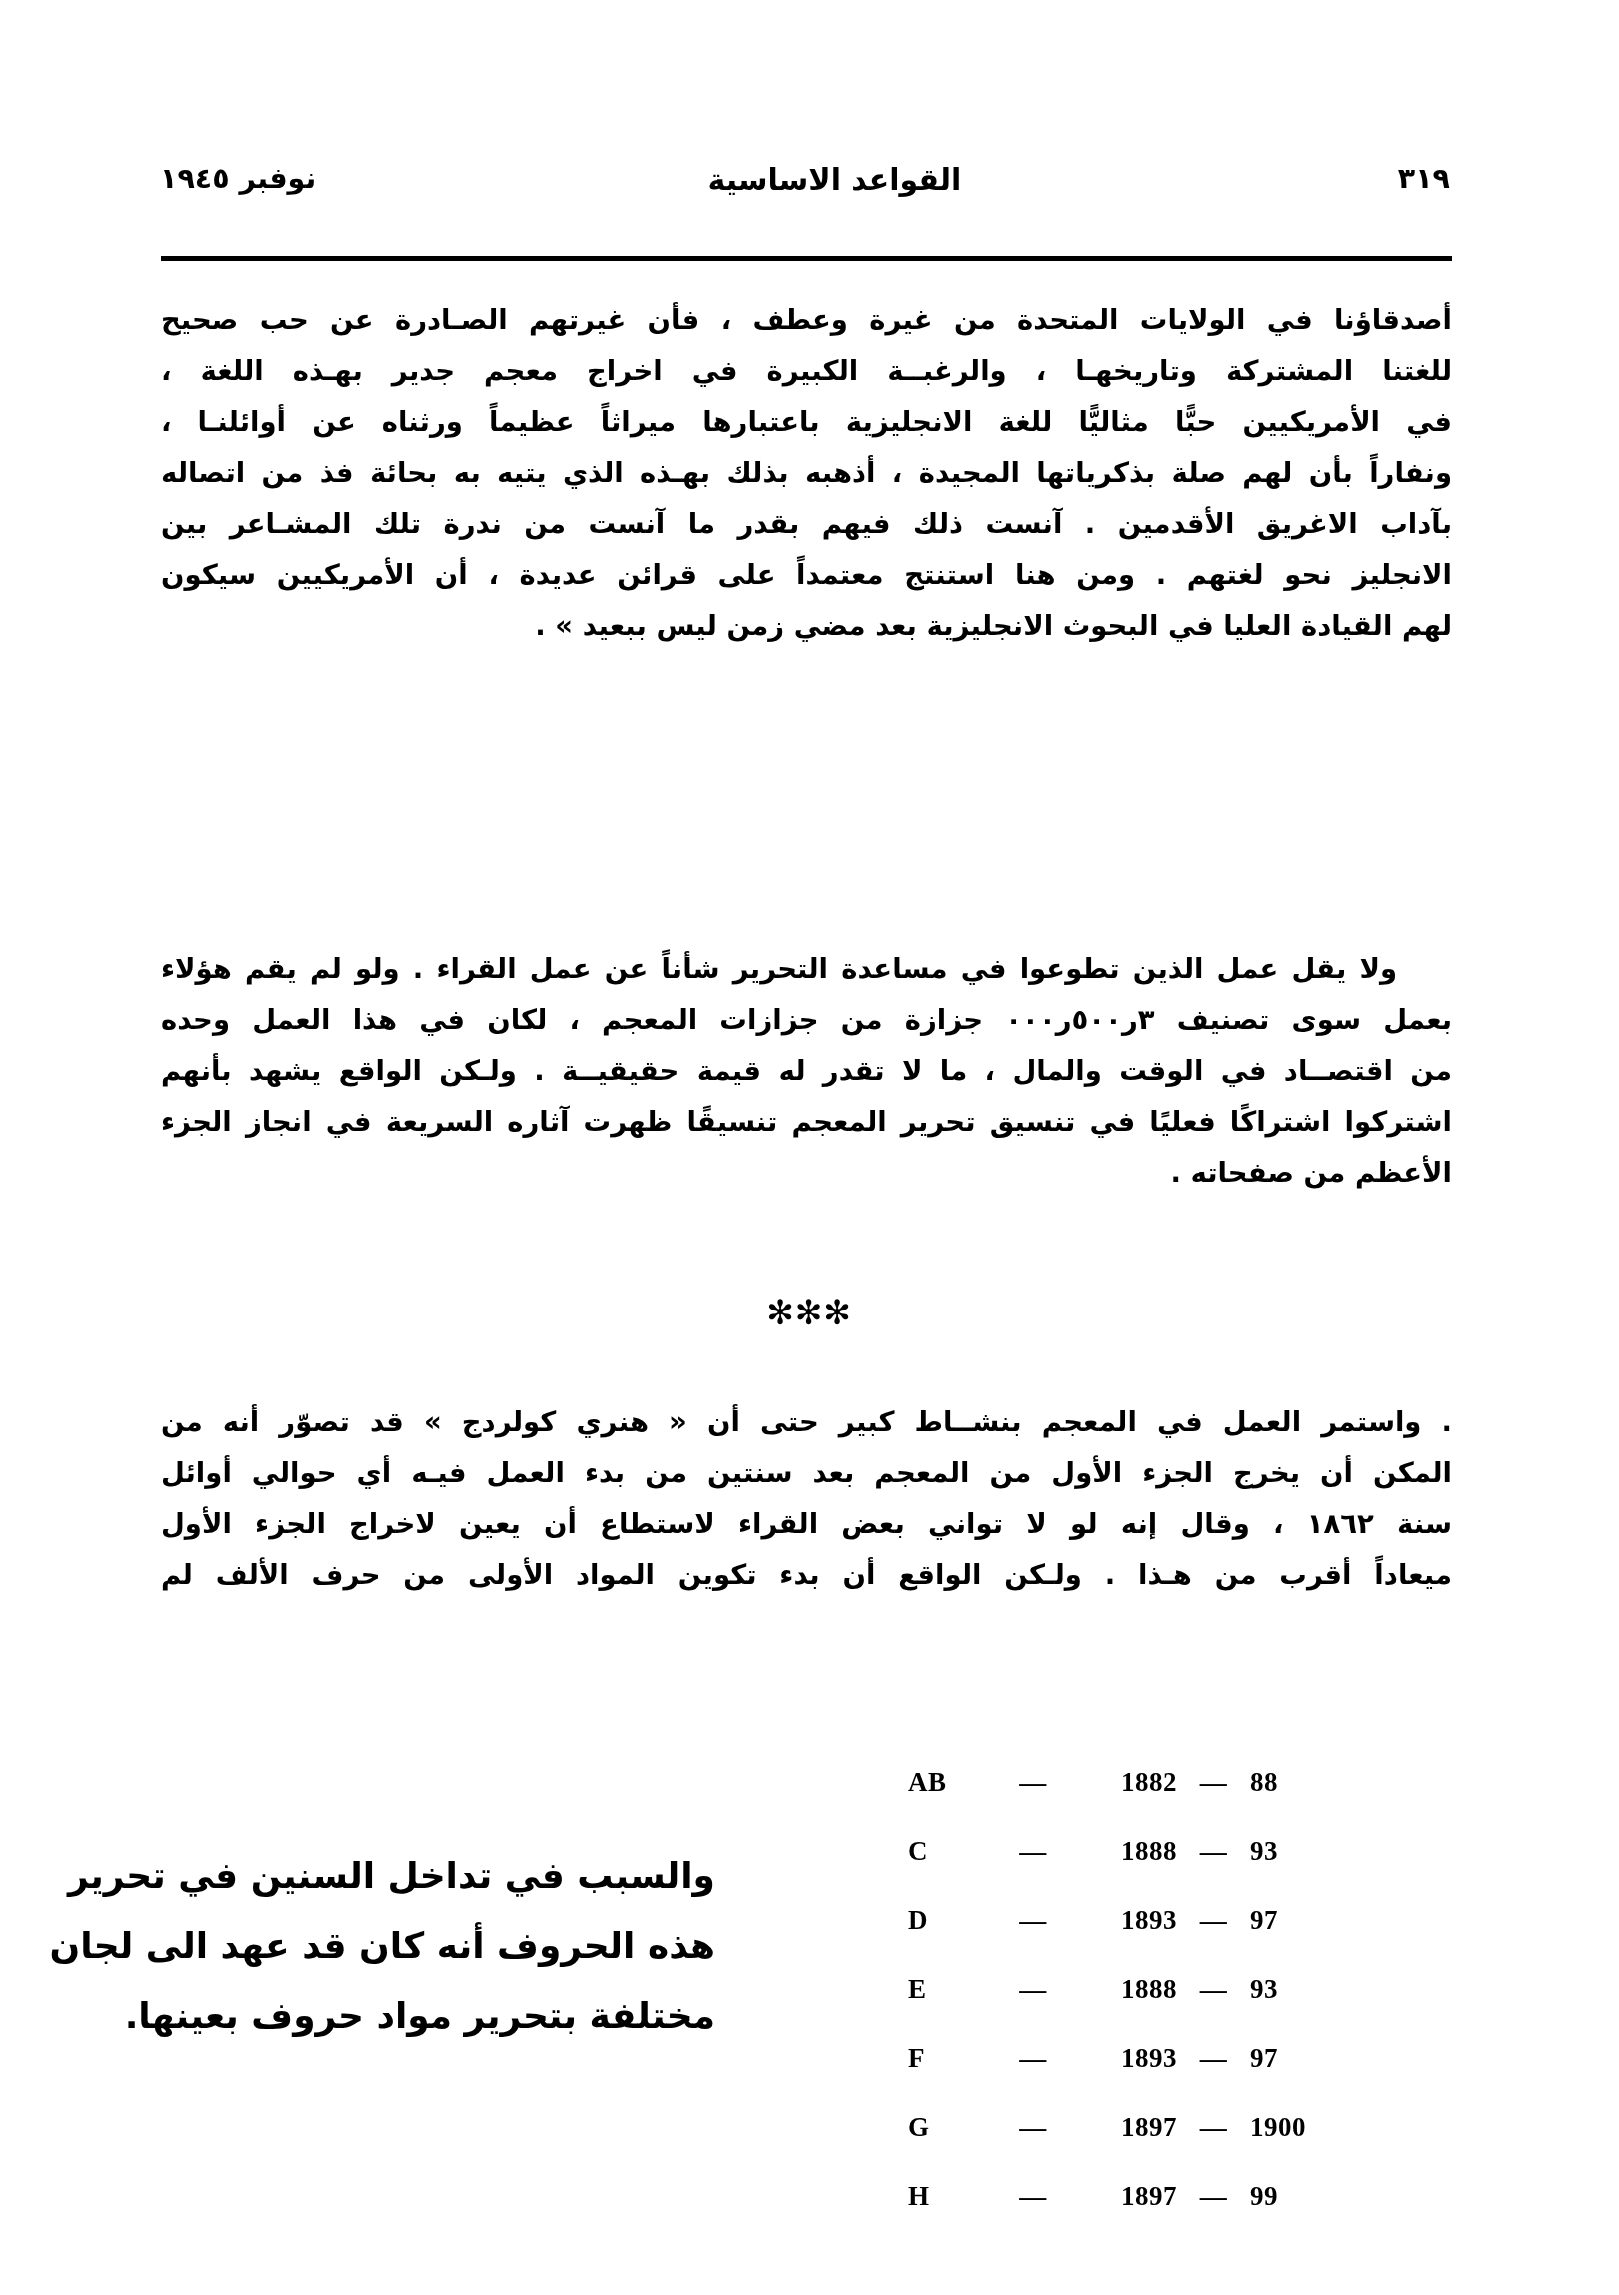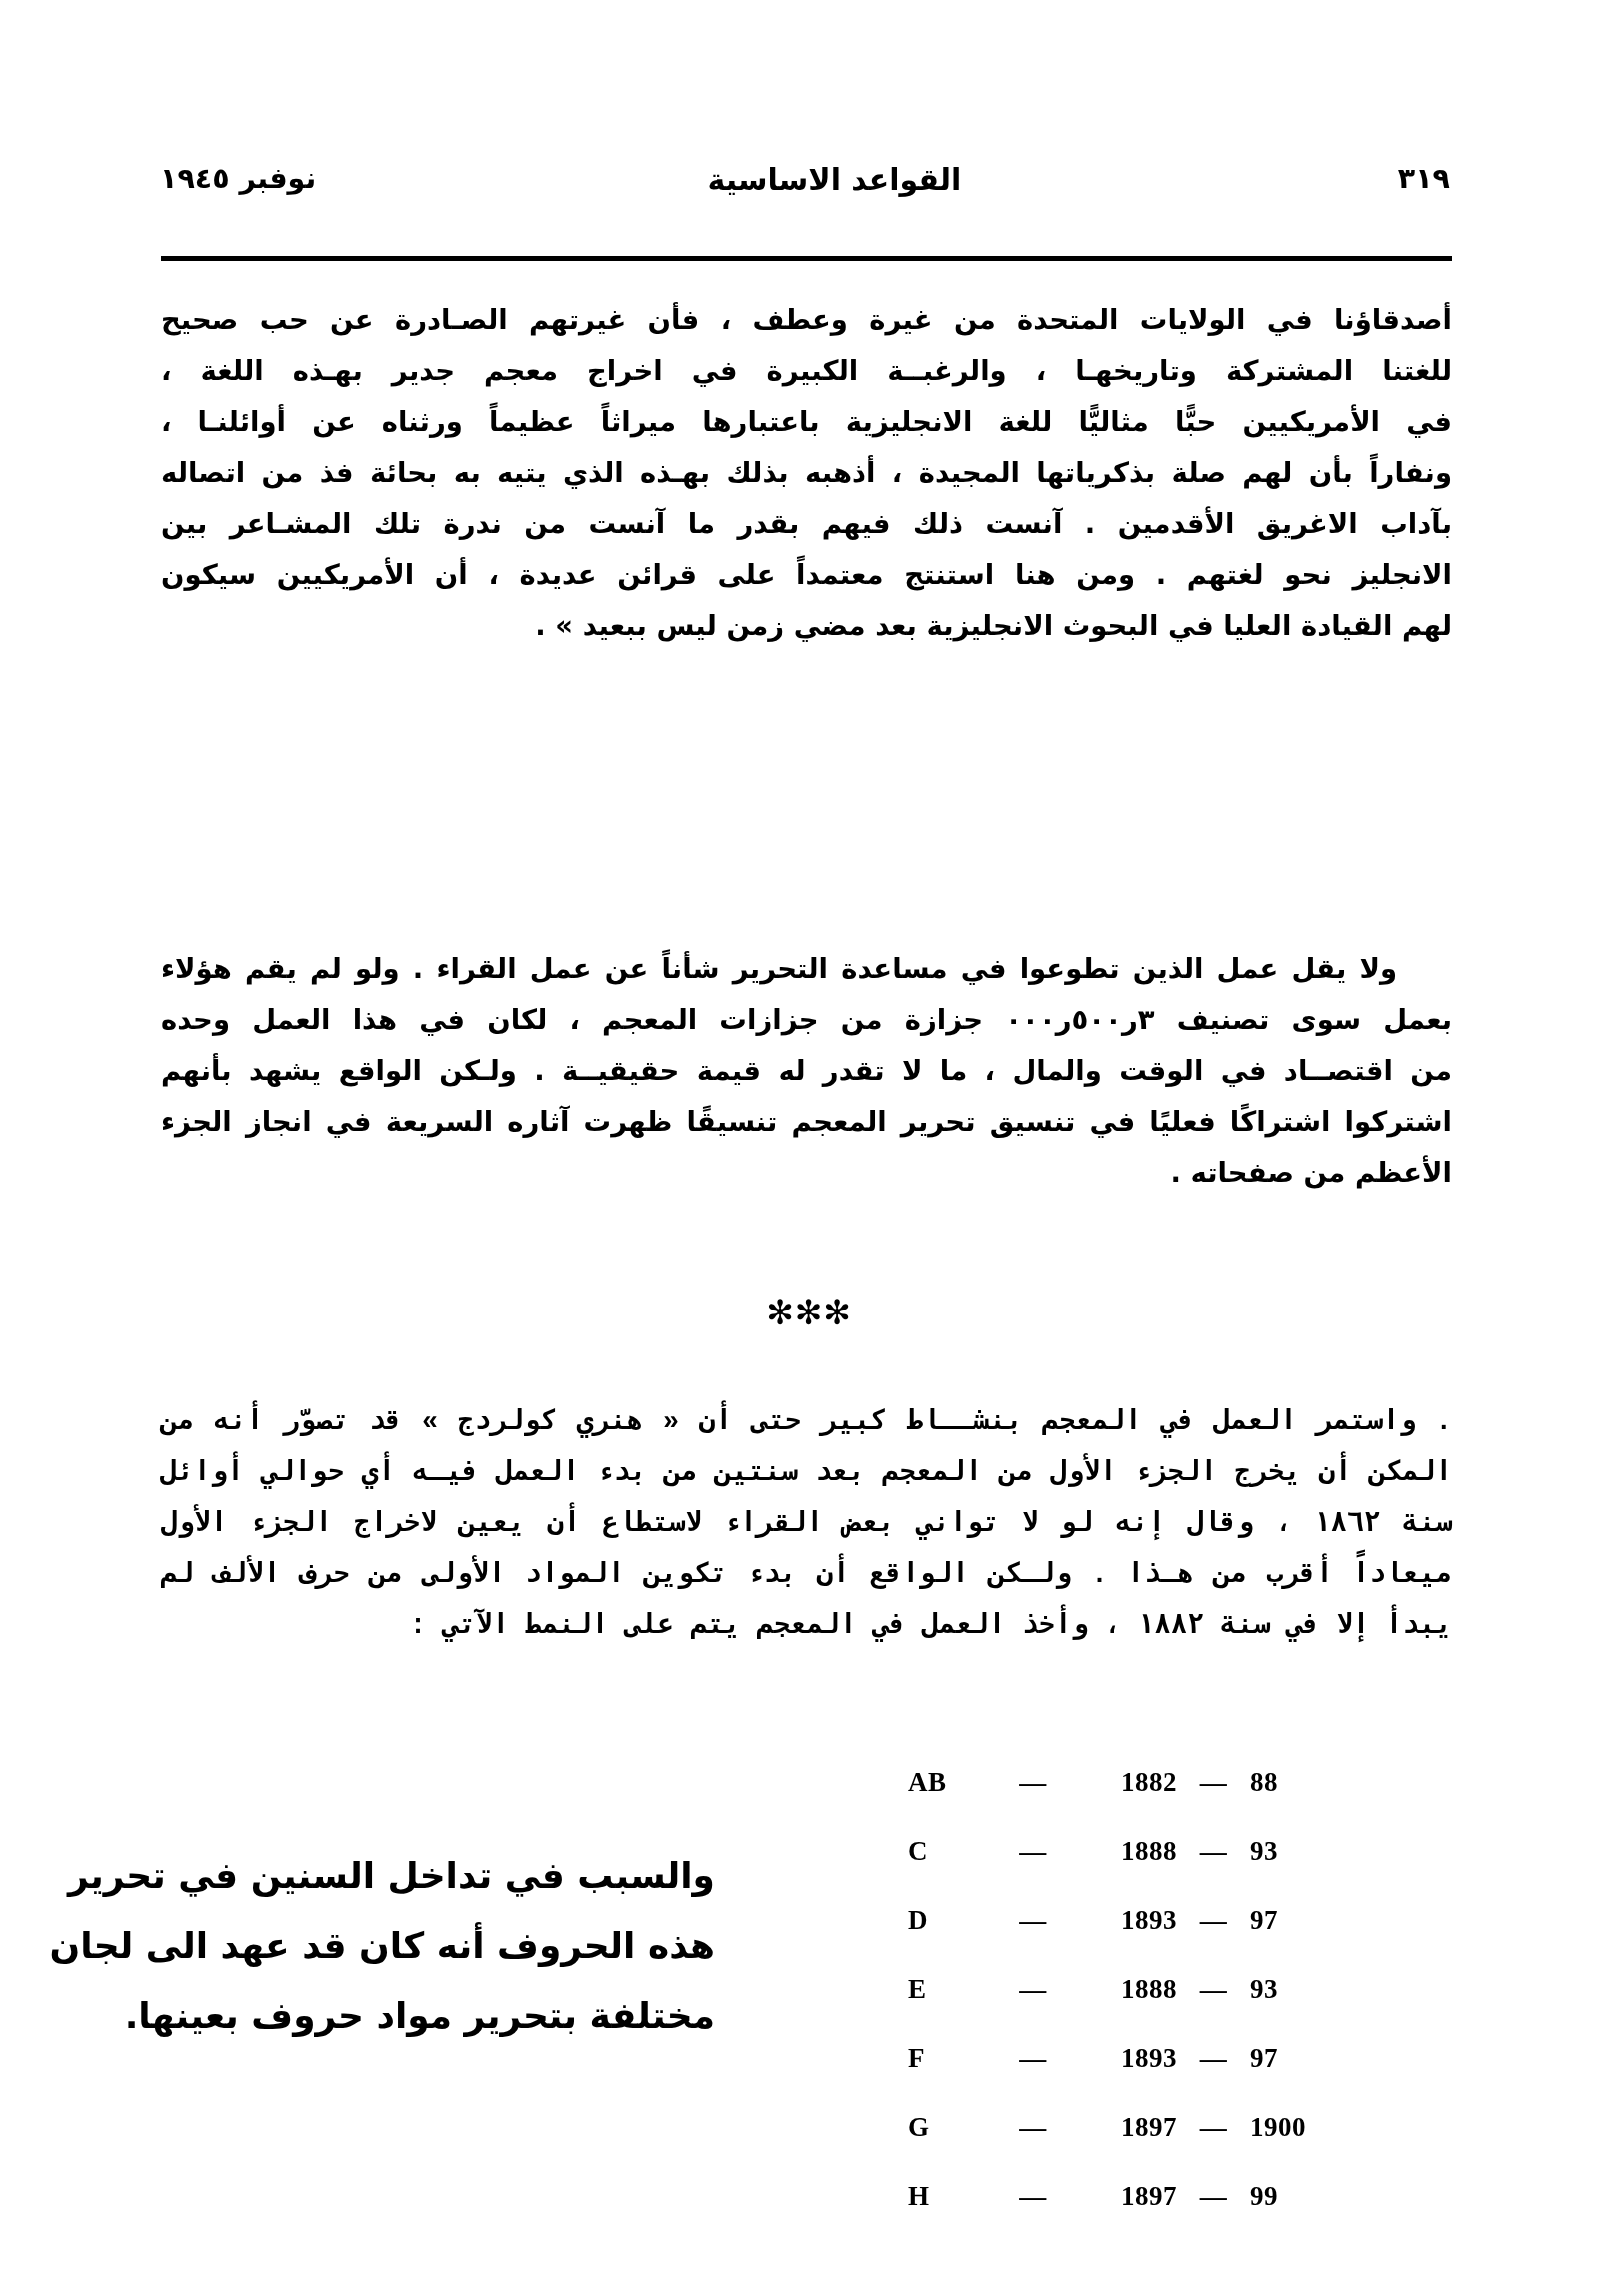--- a/index.html
+++ b/index.html
@@ -85,21 +85,20 @@
   }
   #block-two {
     left: 162px;
     width: 1291px;
     top: 943px;
   }
   #block-three {
     left: 162px;
     width: 1291px;
     top: 1396px;
-    font-family: Liberation Mono, monospace;
   }
 
   
   .divider {
     position: absolute;
     left: 0;
     right: 0;
     top: 1296px;
     text-align: center;
     font-size: 33px;
@@ -197,21 +196,20 @@
     <p class="last">الأعظم من صفحاته .</p>
   </div>
 
   <div class="divider">✻✻✻</div>
 
   <div class="bodyblock" id="block-three">
     <p>. واستمر العمل في المعجم بنشــاط كبير حتى أن « هنري كولردج » قد تصوّر أنه من</p>
     <p>المكن أن يخرج الجزء الأول من المعجم بعد سنتين من بدء العمل فيـه أي حوالي أوائل</p>
     <p>سنة ١٨٦٢ ، وقال إنه لو لا تواني بعض القراء لاستطاع أن يعين لاخراج الجزء الأول</p>
     <p>ميعاداً أقرب من هـذا .  ولـكن الواقع أن بدء تكوين المواد الأولى من حرف الألف لم</p>
-    <p class="last">يبدأ إلا في سنة ١٨٨٢ ، وأخذ العمل في المعجم يتم على النمط الآتي :</p>
   </div>
 
   <div class="listing">
     <div class="listing-row">
       <span class="listing-letter">AB</span>
       <span class="listing-dash">—</span>
       <span class="listing-year">1882</span>
       <span class="listing-dash2">—</span>
       <span class="listing-end">88</span>
     </div>

